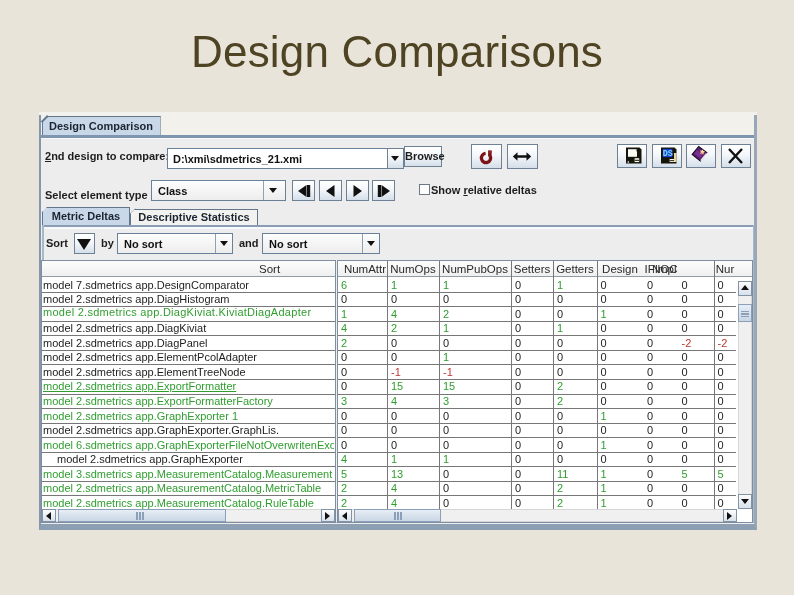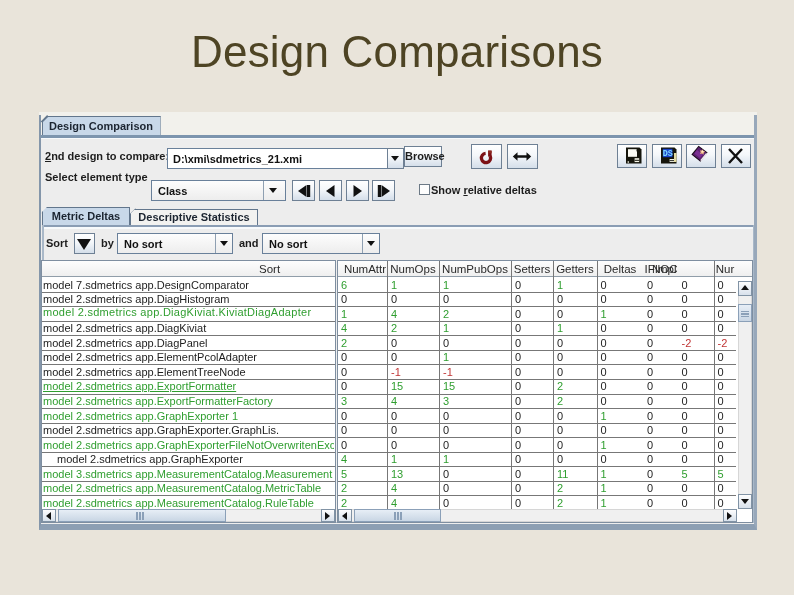--- a/index.html
+++ b/index.html
@@ -119,21 +119,21 @@
  <path d="M1.8 9.4 L9.2 15.2 L10 16.6 L2.6 10.8 z" fill="#2a0f2a"></path>
  <path d="M6 5 L12 9.5 L9 13 L3.5 8.4 z" fill="#7b2f92"></path>
  <path d="M11.2 4.2 l1 1.8 2 0.6 -1.6 1.2 0 2 -1.6-1.3 -2 0.5 0.8-1.9 -1.1-1.7 2.1 0.2 z" fill="#f3bc80"></path>
  <circle cx="11.6" cy="6.6" r="1" fill="#ffe9c8"></circle>
 </svg>
 
 <svg class="abs" style="left:727px;top:148px" width="17" height="16" viewBox="0 0 17 16">
  <path d="M2 1 L15 15 M15 1 L2 15" stroke="#111" stroke-width="2.4" fill="none"></path>
 </svg>
 
-<div class="lbl" style="left:45px;top:171px">Select element type</div>
+<div class="lbl" style="left:45px;top:189px">Select element type</div>
 <div class="combo" style="left:151px;top:180px;width:135px;height:21px">Class</div>
 <div class="cdiv" style="left:263px;top:181px;height:19px"></div>
 <div class="carr" style="left:269px;top:188px"></div>
 
 <div class="btn" style="left:292px;top:180px;width:23px;height:21px"></div>
 <div class="btn" style="left:319px;top:180px;width:23px;height:21px"></div>
 <div class="btn" style="left:346px;top:180px;width:23px;height:21px"></div>
 <div class="btn" style="left:372px;top:180px;width:23px;height:21px"></div>
 <svg class="abs" style="left:297px;top:185px" width="14" height="12" viewBox="0 0 14 12">
  <path d="M9.5 0 L1 6 L9.5 12 z" fill="#111"></path>
@@ -178,21 +178,21 @@
 <div class="tbl" style="left:40.5px;top:260px;width:295px;height:262.5px"></div>
 <div class="tbl" style="left:336.5px;top:260px;width:416px;height:262.5px"></div>
 <div class="thead" style="left:41.5px;top:261px;width:293px"></div>
 <div class="thead" style="left:337.5px;top:261px;width:414px"></div>
 <div class="htxt" style="left:259px;top:262.5px">Sort</div>
 <div class="htxt" style="left:340px;top:262.5px;width:50px;text-align:center">NumAttr</div>
 <div class="htxt" style="left:387px;top:262.5px;width:52px;text-align:center">NumOps</div>
 <div class="htxt" style="left:439px;top:262.5px;width:72px;text-align:center">NumPubOps</div>
 <div class="htxt" style="left:511px;top:262.5px;width:42px;text-align:center">Setters</div>
 <div class="htxt" style="left:553px;top:262.5px;width:44px;text-align:center">Getters</div>
-<div class="htxt" style="left:597px;top:262.5px;width:46px;text-align:center">Deltas</div>
+<div class="htxt" style="left:597px;top:262.5px;width:46px;text-align:center">Design</div>
 <div class="htxt" style="left:643px;top:262.5px;width:35px;text-align:center">IFImpl</div>
 <div class="htxt" style="left:652px;top:262.5px;width:36px;text-align:left">NOC</div>
 <div class="htxt" style="left:714px;top:262.5px;width:22px;text-align:center">Nur</div>
 <div class="hsep" style="left:387px"></div>
 <div class="hsep" style="left:439px"></div>
 <div class="hsep" style="left:511px"></div>
 <div class="hsep" style="left:553px"></div>
 <div class="hsep" style="left:596.5px"></div>
 <div class="hsep" style="left:713.6px"></div>
 
@@ -236,21 +236,21 @@
 <div class="trow " style="top:291.8px;">model 2.sdmetrics app.DiagHistogram</div>
 <div class="trow grn" style="top:304px;letter-spacing:0.28px;">model 2.sdmetrics app.DiagKiviat.KiviatDiagAdapter</div>
 <div class="trow " style="top:320.9px;">model 2.sdmetrics app.DiagKiviat</div>
 <div class="trow " style="top:335.4px;">model 2.sdmetrics app.DiagPanel</div>
 <div class="trow " style="top:349.9px;">model 2.sdmetrics app.ElementPcolAdapter</div>
 <div class="trow " style="top:364.4px;">model 2.sdmetrics app.ElementTreeNode</div>
 <div class="trow grn" style="top:378.9px;text-decoration:underline;">model 2.sdmetrics app.ExportFormatter</div>
 <div class="trow grn" style="top:393.5px;">model 2.sdmetrics app.ExportFormatterFactory</div>
 <div class="trow grn" style="top:408.0px;">model 2.sdmetrics app.GraphExporter 1</div>
 <div class="trow " style="top:422.5px;">model 2.sdmetrics app.GraphExporter.GraphLis.</div>
-<div class="trow grn" style="top:437.0px;">model 2.sdmetrics app.GraphExporterFileNotOverwritenExc</div>
+<div class="trow grn" style="top:437.0px;">model 6.sdmetrics app.GraphExporterFileNotOverwritenExc</div>
 <div class="trow " style="top:451.5px;margin-left:14px;">model 2.sdmetrics app.GraphExporter</div>
 <div class="trow grn" style="top:466.1px;">model 3.sdmetrics app.MeasurementCatalog.Measurement</div>
 <div class="trow grn" style="top:480.6px;">model 2.sdmetrics app.MeasurementCatalog.MetricTable</div>
 <div class="trow grn" style="top:495.1px;">model 2.sdmetrics app.MeasurementCatalog.RuleTable</div>
 <div class="nrow" style="top:277.3px">
     <span class="nc grn" style="left:341.0px">6</span>
     <span class="nc grn" style="left:391.0px">1</span>
     <span class="nc grn" style="left:443.0px">1</span>
     <span class="nc " style="left:515.0px">0</span>
     <span class="nc grn" style="left:557.0px">1</span>

